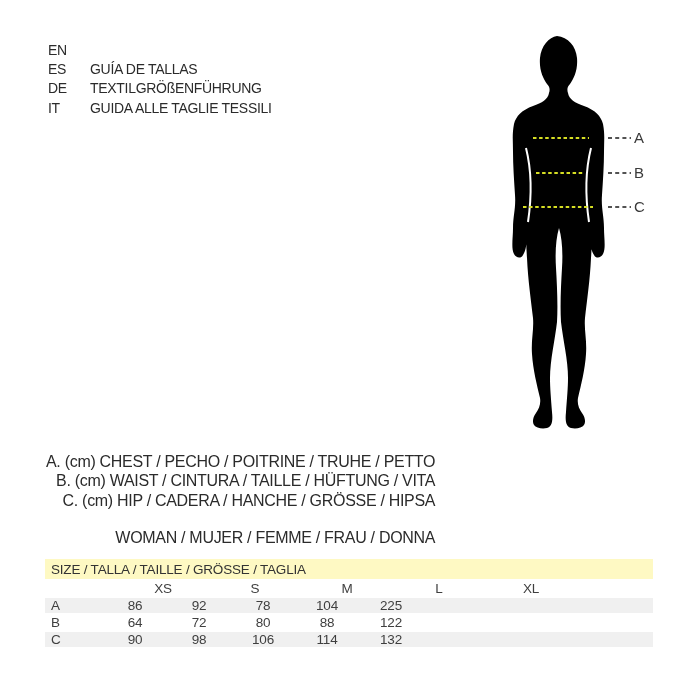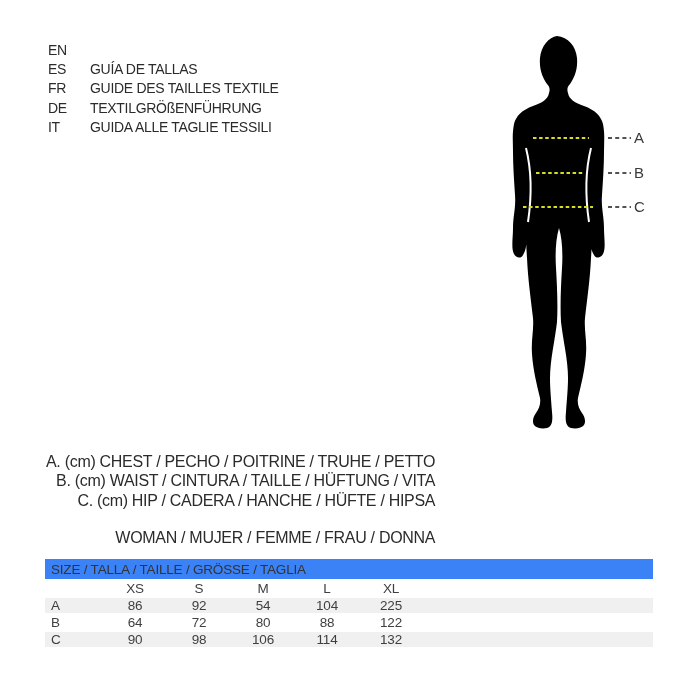--- a/index.html
+++ b/index.html
@@ -23,45 +23,41 @@
   .measure-label.a{top:101px;}
   .measure-label.b{top:136px;}
   .measure-label.c{top:170px;}
   
   .legend{position:absolute;left:46px;top:453px;font-size:16px;letter-spacing:-0.3px;text-align:right;}
   .legend-line{height:19.3px;white-space:nowrap;}
   .gender-line{margin-top:18px;height:19.3px;white-space:nowrap;}
   
   .size-table{position:absolute;left:45px;top:559px;width:608px;font-size:13.5px;color:#3f3f3f;letter-spacing:-0.2px;}
   .table-title-bar{
-    height:20px;background:#3b82f6;display:flex;align-items:center;
+    height:20px;background:#fef9c3;display:flex;align-items:center;
     padding-left:6px;box-sizing:border-box;color:#333333;white-space:nowrap;
   }
   .trow{display:flex;height:17px;align-items:center;box-sizing:border-box;}
-  .trow.header-row{height:18px;}
+  .trow.header-row{height:18px;gap:28px;}
   .trow.stripe{background:#f0f0f0;border-top:1px solid #ffffff;border-bottom:1px solid #ffffff;}
   .cell-label{width:58px;flex:0 0 58px;padding-left:6px;box-sizing:border-box;}
   .cell-val{width:64px;flex:0 0 64px;text-align:center;}
 </style>
 </head>
 <body>
 
 <div class="canvas">
 
   <ul class="lang-list">
     <li class="lang-row">
       <span class="lang-code">EN</span>
     </li>
     <li class="lang-row">
       <span class="lang-code">ES</span>
       <span class="lang-title">GUÍA DE TALLAS</span>
-    </li>
-    <li class="lang-row">
-      <span class="lang-code">FR</span>
-      <span class="lang-title">GUIDE DES TAILLES TEXTILE</span>
     </li>
     <li class="lang-row">
       <span class="lang-code">DE</span>
       <span class="lang-title">TEXTILGRÖßENFÜHRUNG</span>
     </li>
     <li class="lang-row">
       <span class="lang-code">IT</span>
       <span class="lang-title">GUIDA ALLE TAGLIE TESSILI</span>
     </li>
   </ul>
@@ -130,41 +126,41 @@
       <line x1="608" y1="207" x2="631" y2="207" stroke="#1a1a1a" stroke-width="1.6" stroke-dasharray="4 3.2"></line>
     </svg>
     <span class="measure-label a">A</span>
     <span class="measure-label b">B</span>
     <span class="measure-label c">C</span>
   </div>
 
   <div class="legend">
     <div class="legend-line">A. (cm) CHEST / PECHO / POITRINE / TRUHE / PETTO</div>
     <div class="legend-line">B. (cm) WAIST / CINTURA / TAILLE / HÜFTUNG / VITA</div>
-    <div class="legend-line">C. (cm) HIP / CADERA / HANCHE / HÜFTE / HIPSA</div>
+    <div class="legend-line">C. (cm) HIP / CADERA / HANCHE / GRÖSSE / HIPSA</div>
     <div class="gender-line">WOMAN / MUJER / FEMME / FRAU / DONNA</div>
   </div>
 
   <div class="size-table">
     <div class="table-title-bar">
       <span>SIZE / TALLA / TAILLE / GRÖSSE / TAGLIA</span>
     </div>
     <div class="trow header-row">
       <span class="cell-label"></span>
       <span class="cell-val">XS</span>
       <span class="cell-val">S</span>
       <span class="cell-val">M</span>
       <span class="cell-val">L</span>
       <span class="cell-val">XL</span>
     </div>
     <div class="trow stripe">
       <span class="cell-label">A</span>
       <span class="cell-val">86</span>
       <span class="cell-val">92</span>
-      <span class="cell-val">54</span>
+      <span class="cell-val">78</span>
       <span class="cell-val">104</span>
       <span class="cell-val">225</span>
     </div>
     <div class="trow">
       <span class="cell-label">B</span>
       <span class="cell-val">64</span>
       <span class="cell-val">72</span>
       <span class="cell-val">80</span>
       <span class="cell-val">88</span>
       <span class="cell-val">122</span>

